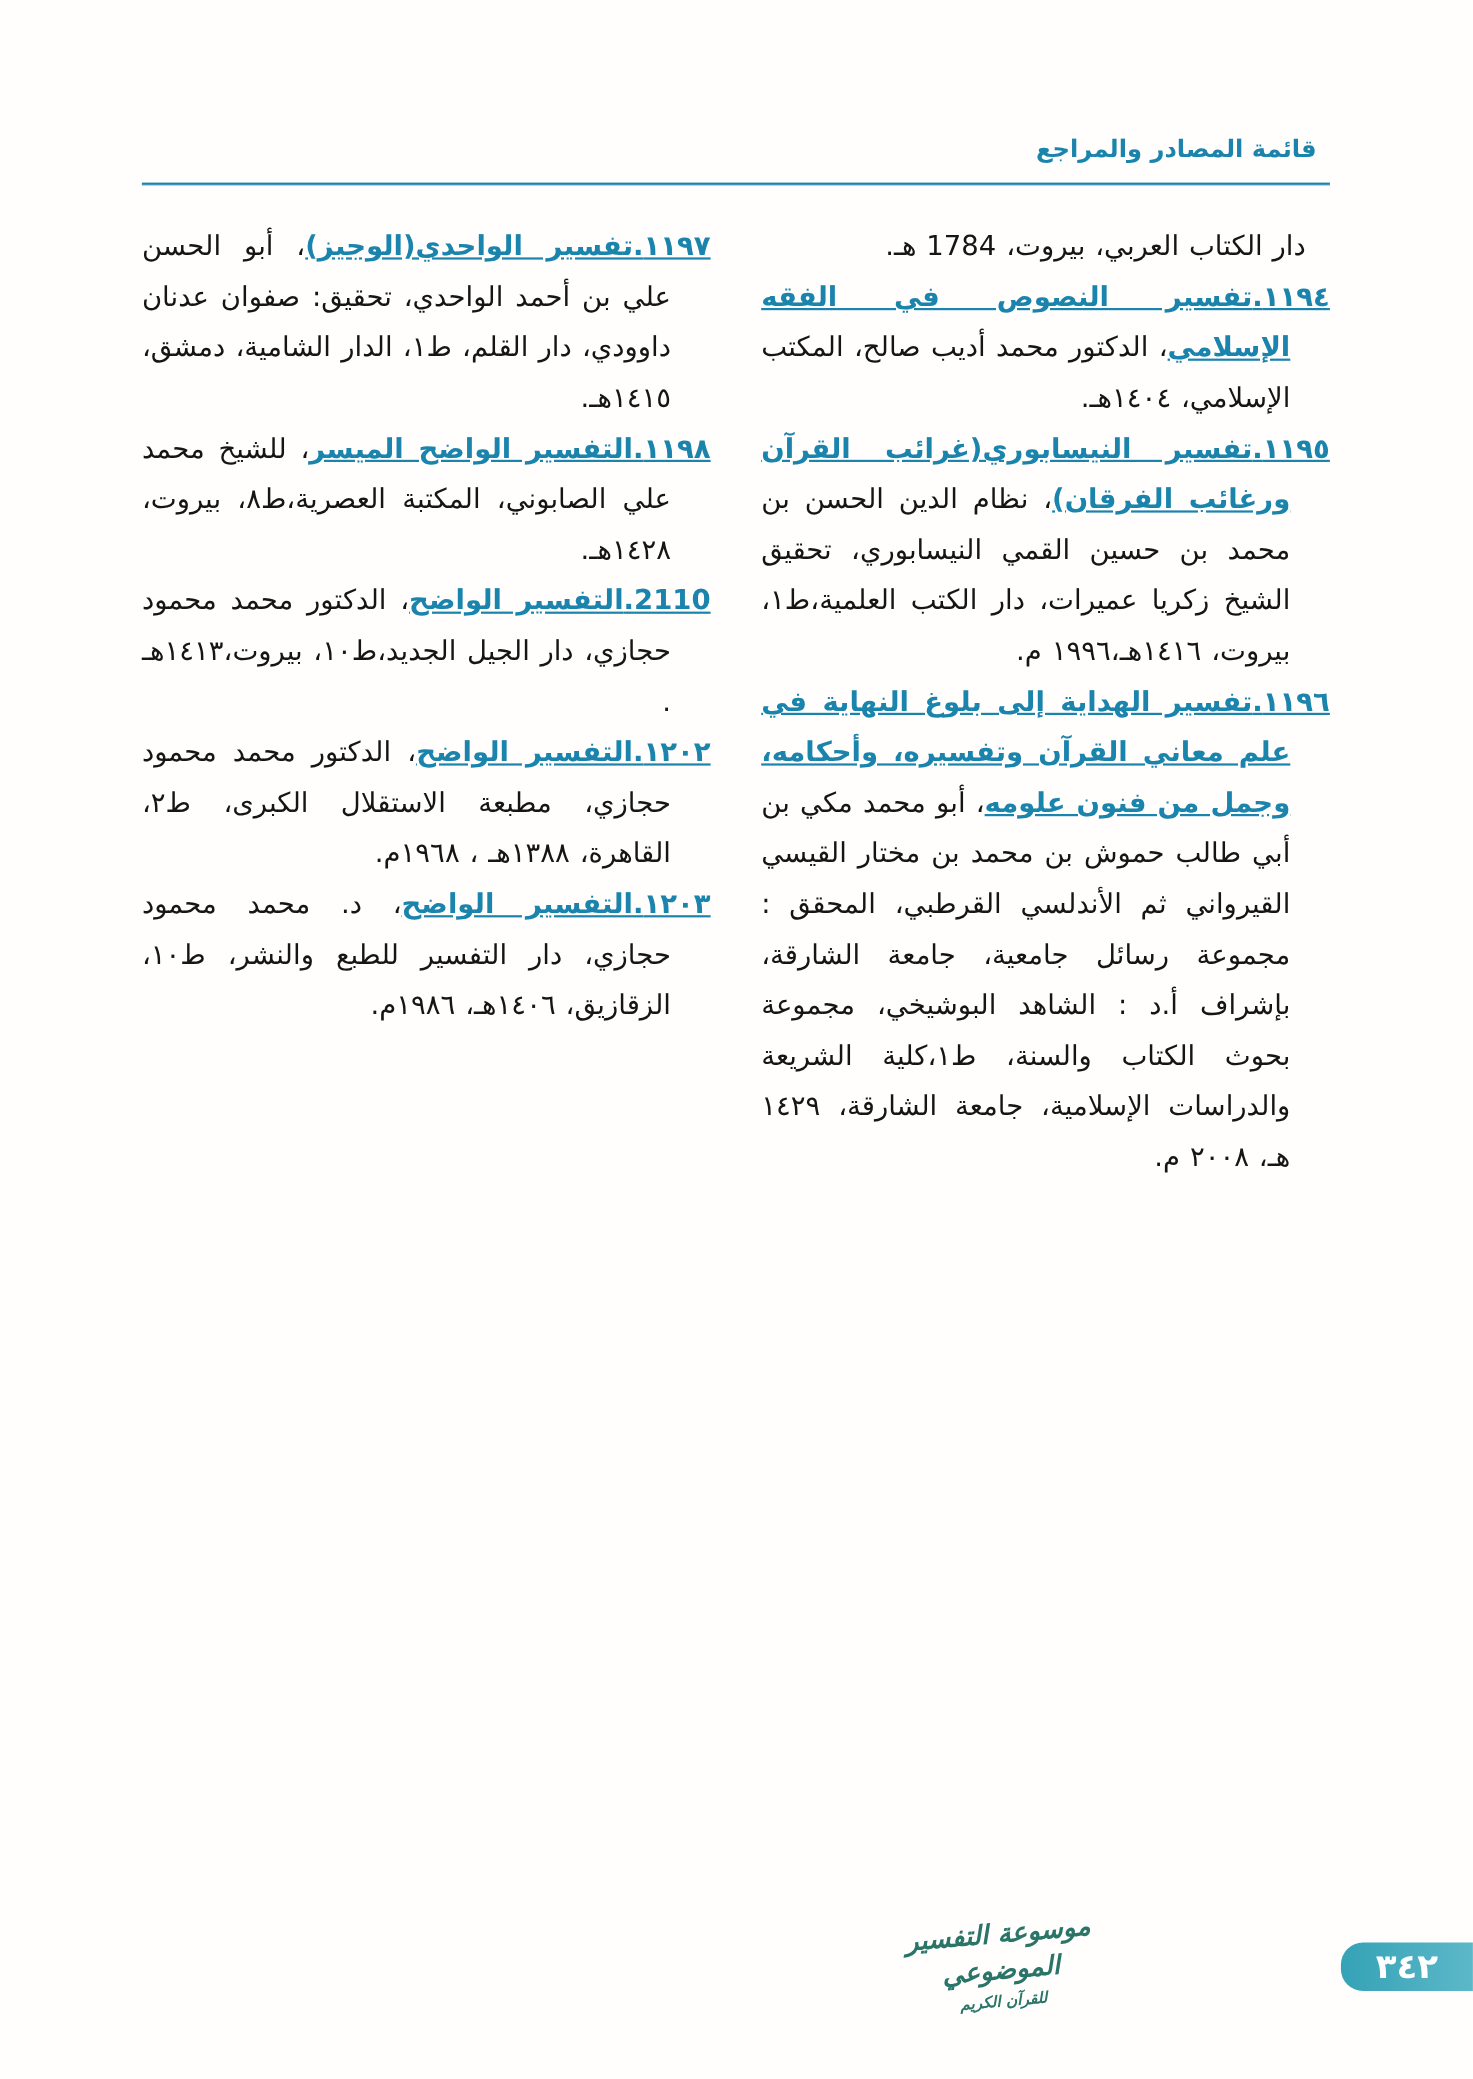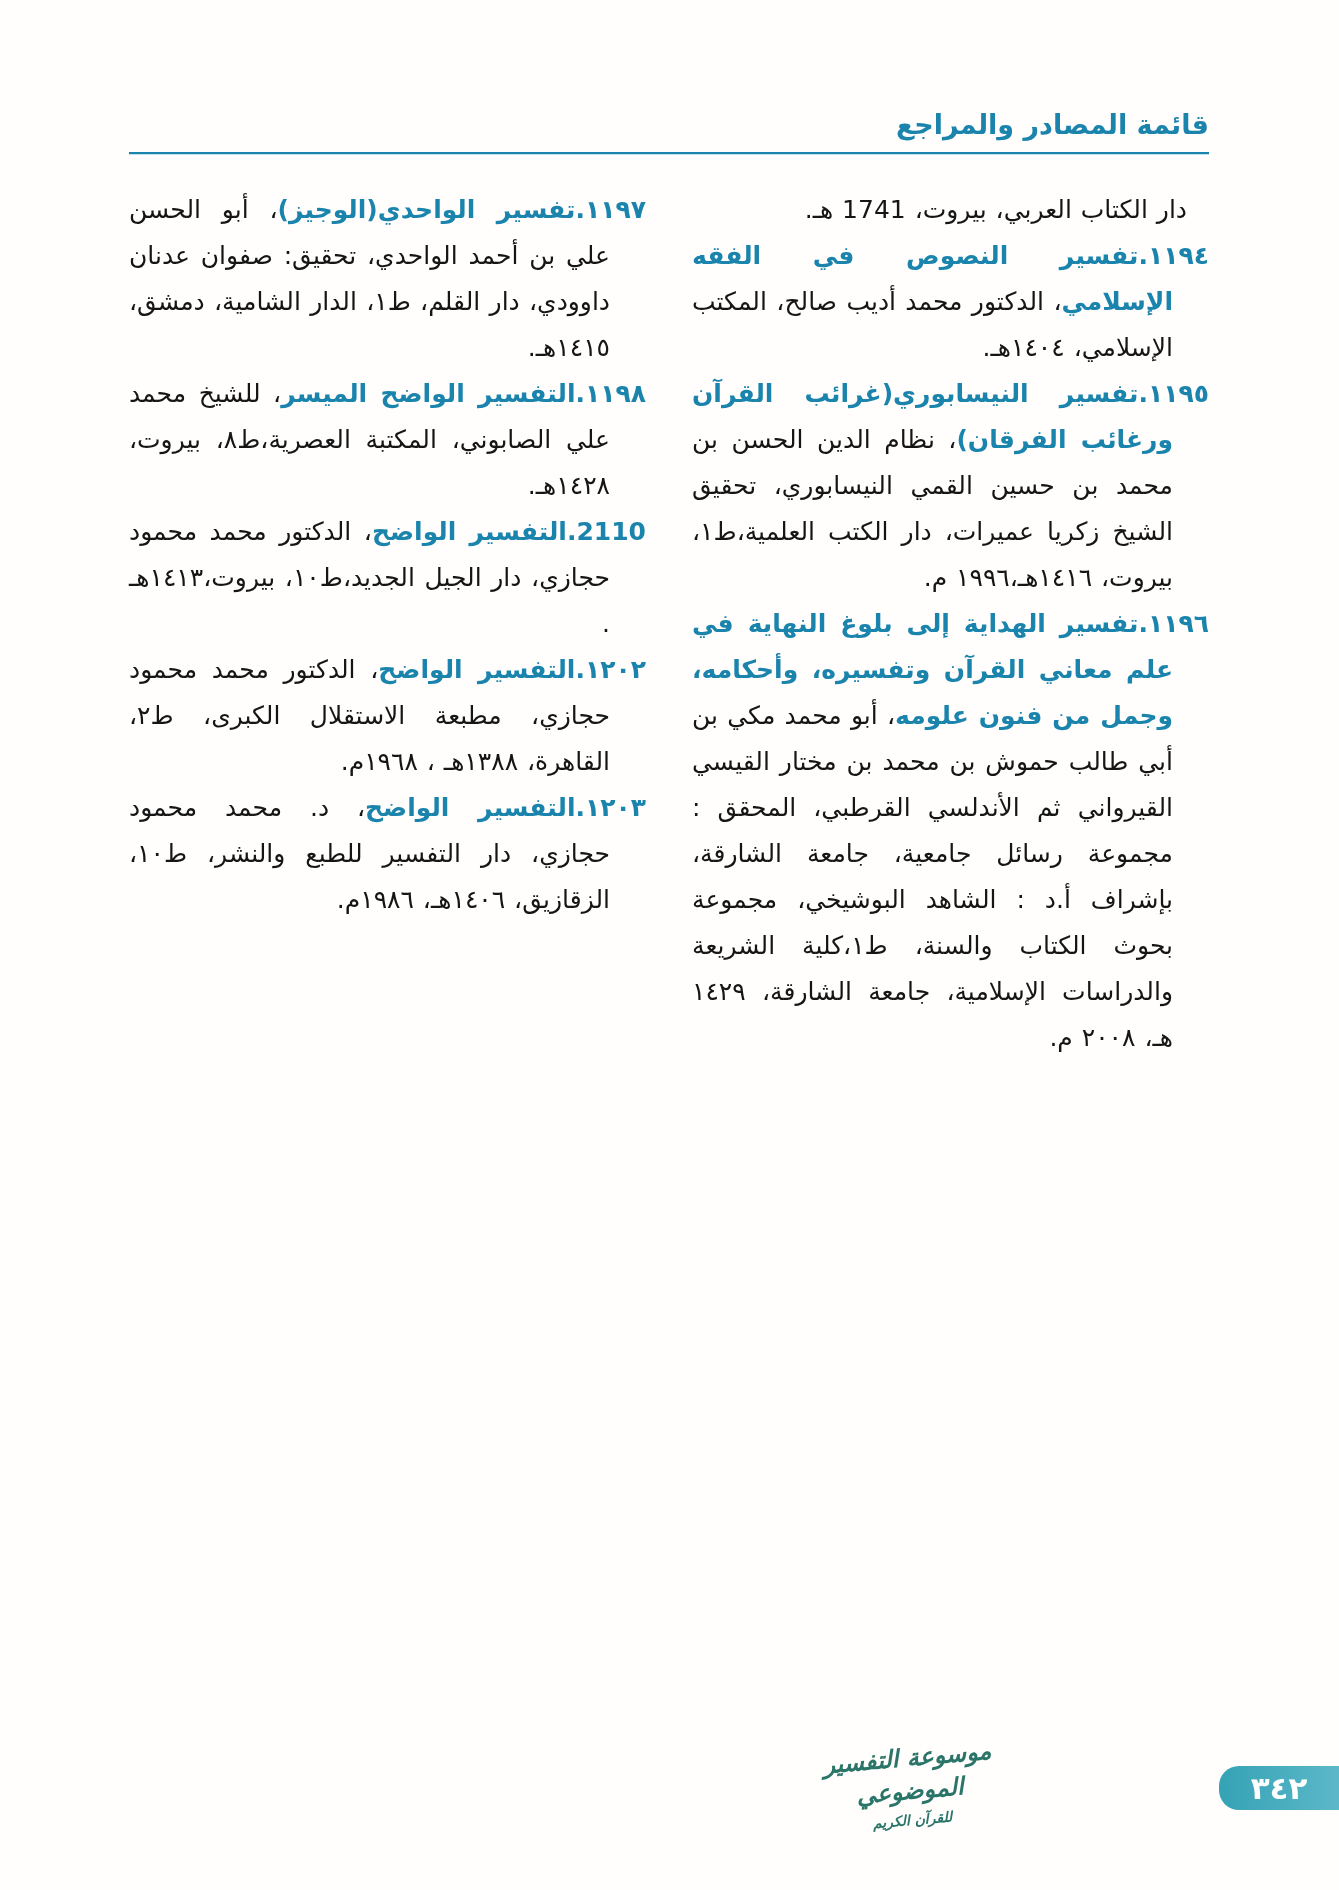--- a/index.html
+++ b/index.html
@@ -15,22 +15,22 @@
     position: relative;
     width: 1339px; height: 1890px;
     background: #fffefd;
   }
   .content {
     position: absolute;
     top: 108px; right: 130px;
     width: 1080px;
   }
   .header-title {
-    margin: 0;
-    font-size: 27px;
+    margin: 12px;
+    font-size: 22px;
     font-weight: bold;
     color: var(--accent, #1b84ad);
     text-align: right;
     line-height: 34px;
   }
   .header-rule {
     margin-top: 10px;
     height: 3px;
     background: var(--accent, #1b84ad);
     border-bottom: 1px solid #bfe2ee;
@@ -53,20 +53,21 @@
     text-indent: -36px;
     word-spacing: 1px;
   }
   .entry.cont {
     text-indent: 0;
     padding-right: 22px;
   }
   .enum, .etitle {
     color: var(--accent, #1b84ad);
     font-weight: bold;
+    text-decoration: underline;
   }
   .ebody { color: #151515; }
   .page-badge {
     position: absolute;
     right: 0; top: 1766px;
     width: 120px; height: 44px;
     background: linear-gradient(90deg, var(--badge, #35a2b6), #5cb8c8);
     border-radius: 20px 0 0 20px;
     display: flex; align-items: center; justify-content: center;
     color: #ffffff;
@@ -103,21 +104,21 @@
   <div class="content">
 
     <div class="header">
       <h1 class="header-title">قائمة المصادر والمراجع</h1>
       <div class="header-rule"></div>
     </div>
 
     <div class="columns">
 
       <div class="col">
-        <p class="entry cont"><span class="ebody">دار الكتاب العربي، بيروت، 1741 هـ.</span></p>
+        <p class="entry cont"><span class="ebody">دار الكتاب العربي، بيروت، 1784 هـ.</span></p>
         <p class="entry"><span class="enum">١١٩٤.</span><span class="etitle">تفسير النصوص في الفقه الإسلامي</span><span class="ebody">، الدكتور محمد أديب صالح، المكتب الإسلامي، ١٤٠٤هـ.</span></p>
         <p class="entry"><span class="enum">١١٩٥.</span><span class="etitle">تفسير النيسابوري(غرائب القرآن ورغائب الفرقان)</span><span class="ebody">، نظام الدين الحسن بن محمد بن حسين القمي النيسابوري، تحقيق الشيخ زكريا عميرات، دار الكتب العلمية،ط١، بيروت، ١٤١٦هـ،١٩٩٦ م.</span></p>
         <p class="entry"><span class="enum">١١٩٦.</span><span class="etitle">تفسير الهداية إلى بلوغ النهاية في علم معاني القرآن وتفسيره، وأحكامه، وجمل من فنون علومه</span><span class="ebody">، أبو محمد مكي بن أبي طالب حموش بن محمد بن مختار القيسي القيرواني ثم الأندلسي القرطبي، المحقق : مجموعة رسائل جامعية، جامعة الشارقة، بإشراف أ.د : الشاهد البوشيخي، مجموعة بحوث الكتاب والسنة، ط١،كلية الشريعة والدراسات الإسلامية، جامعة الشارقة، ١٤٢٩ هـ، ٢٠٠٨ م.</span></p>
       </div>
 
       <div class="col">
         <p class="entry"><span class="enum">١١٩٧.</span><span class="etitle">تفسير الواحدي(الوجيز)</span><span class="ebody">، أبو الحسن علي بن أحمد الواحدي، تحقيق: صفوان عدنان داوودي، دار القلم، ط١، الدار الشامية، دمشق، ١٤١٥هـ.</span></p>
         <p class="entry"><span class="enum">١١٩٨.</span><span class="etitle">التفسير الواضح الميسر</span><span class="ebody">، للشيخ محمد علي الصابوني، المكتبة العصرية،ط٨، بيروت، ١٤٢٨هـ.</span></p>
         <p class="entry"><span class="enum">2110.</span><span class="etitle">التفسير الواضح</span><span class="ebody">، الدكتور محمد محمود حجازي، دار الجيل الجديد،ط١٠، بيروت،١٤١٣هـ .</span></p>
         <p class="entry"><span class="enum">١٢٠٢.</span><span class="etitle">التفسير الواضح</span><span class="ebody">، الدكتور محمد محمود حجازي، مطبعة الاستقلال الكبرى، ط٢، القاهرة، ١٣٨٨هـ ، ١٩٦٨م.</span></p>

